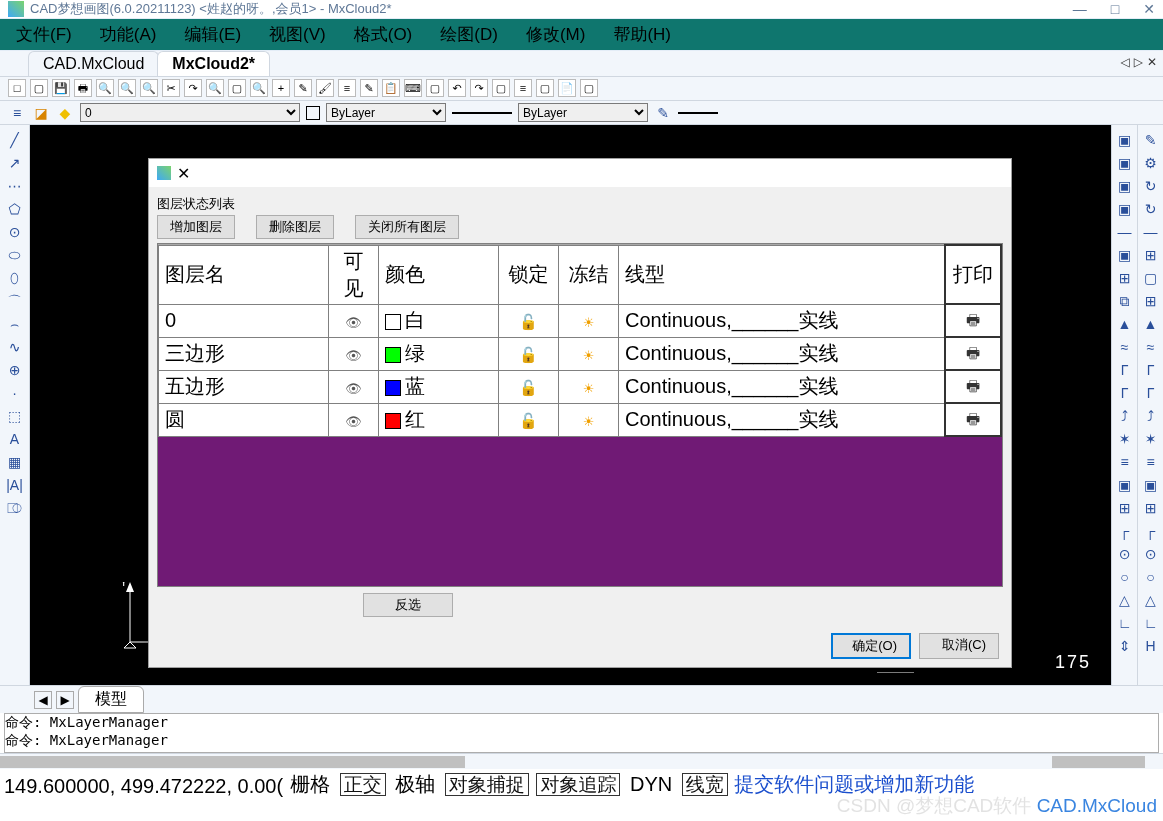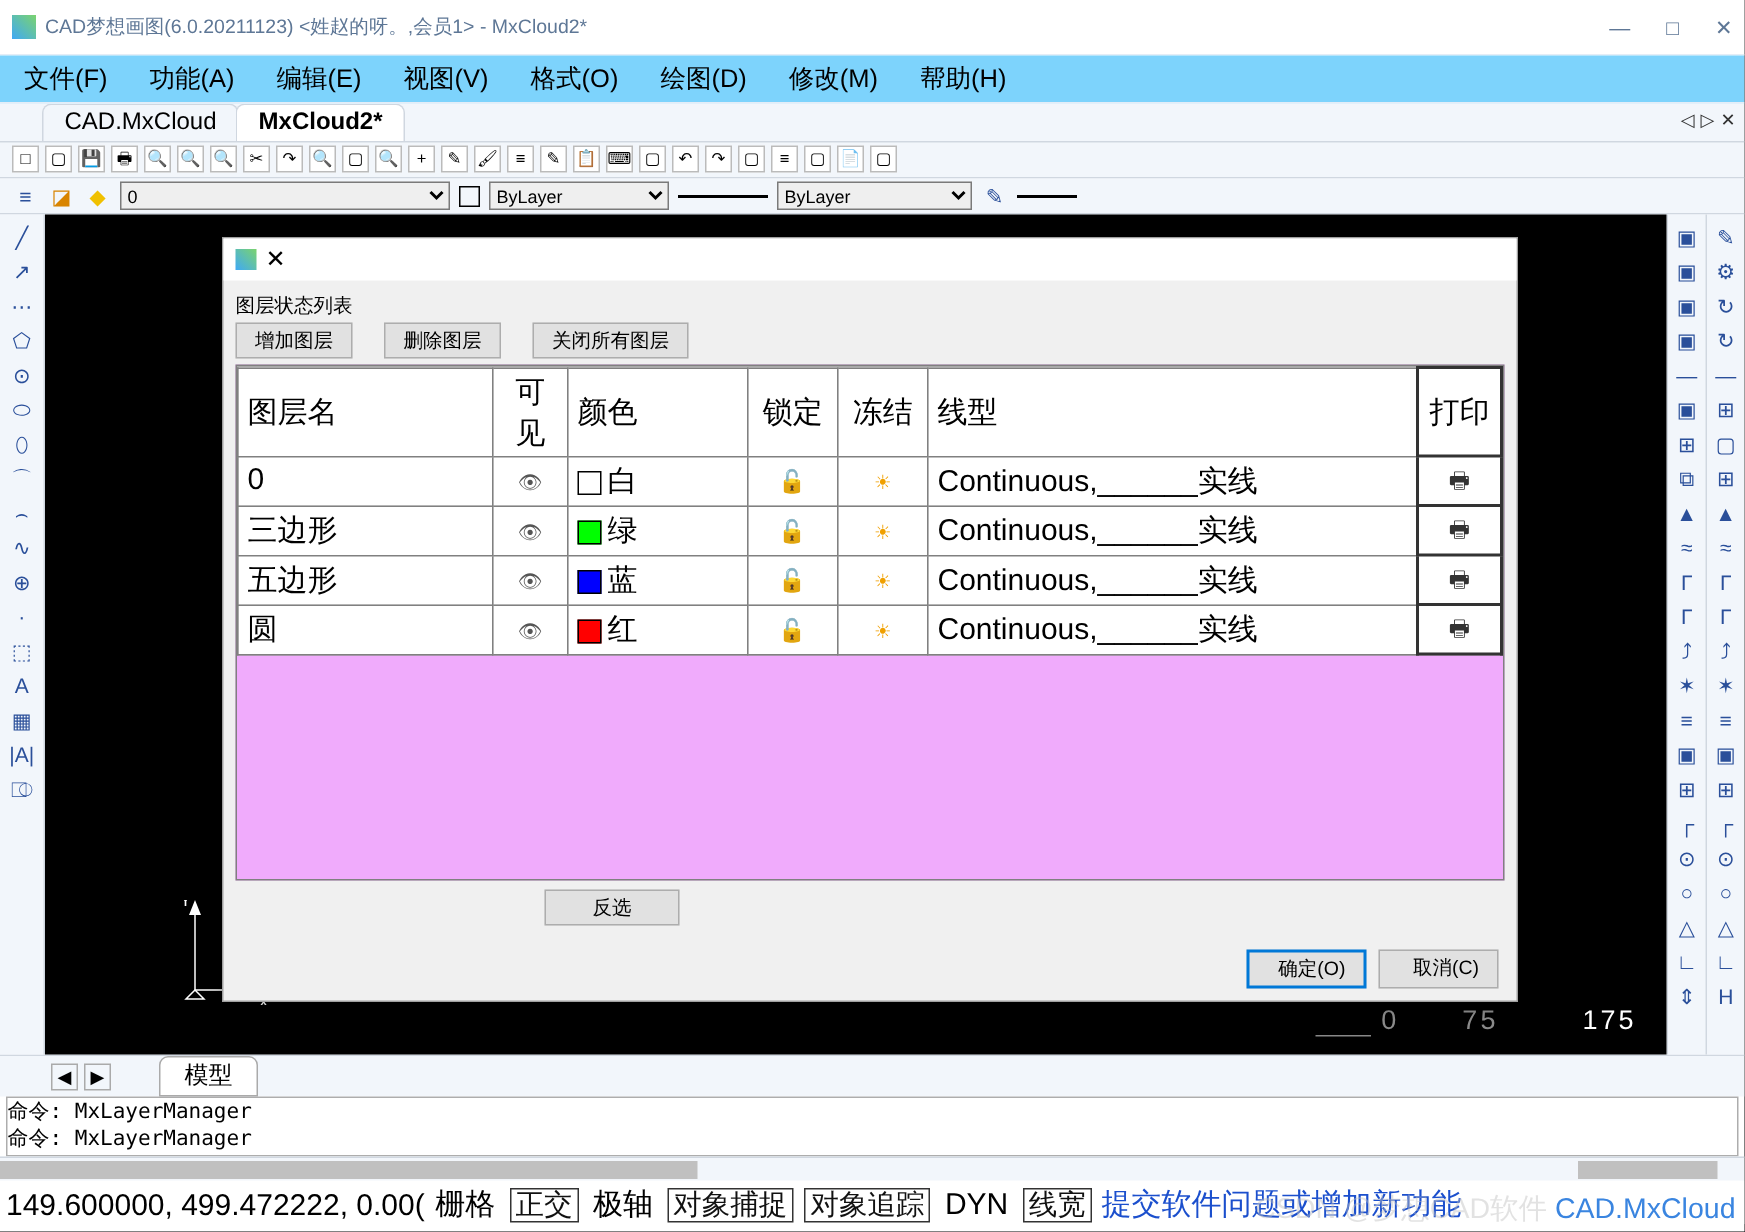--- a/index.html
+++ b/index.html
@@ -1,22 +1,22 @@
 <!DOCTYPE html>
 <html><head>
 <meta charset="utf-8">
 <style>
   * { box-sizing: border-box; }
   body { margin:0; font-family:"Microsoft YaHei",Arial,sans-serif; font-size:12px; background:#fff; color:#000; width:1163px; height:821px; position:relative; overflow:hidden; }
-  .titlebar { height:37px; background:#fff; display:flex; align-items:center; padding:0 8px; color:#5e7796; border-bottom:1px solid #e4edf7; }
+  .titlebar { height:19px; background:#fff; display:flex; align-items:center; padding:0 8px; color:#5e7796; border-bottom:1px solid #e4edf7; }
   .titlebar .ico { width:16px; height:16px; background:linear-gradient(45deg,#3fa9f5,#7bd36e); margin-right:6px; }
   .titlebar .title-text { flex:1; font-size:13px; }
   .win-btns { display:flex; gap:24px; color:#5e7796; font-size:14px; }
   .win-btns span { cursor:default; }
-  .menubar { height:32px; background:#7dd3fc; display:flex; align-items:center; padding-left:16px; gap:28px; font-size:17px; color:#000; border-bottom:1px solid #e4edf7; }
+  .menubar { height:32px; background:#0f766e; display:flex; align-items:center; padding-left:16px; gap:28px; font-size:17px; color:#000; border-bottom:1px solid #e4edf7; }
   .menubar span { cursor:default; }
   .tabbar { height:26px; background:#f2f6fb; display:flex; padding-left:28px; border-bottom:1px solid #d0d7e0; position:relative; }
   .tabbar .tab { padding:3px 14px; font-size:16px; border:1px solid #d0d7e0; border-bottom:none; border-radius:6px 6px 0 0; margin-right:-2px; background:#f2f6fb; }
   .tabbar .tab.active { background:#fff; font-weight:bold; color:#000000; z-index:2; }
   .tabbar .nav { position:absolute; right:6px; top:4px; font-size:12px; display:flex; gap:4px; color:#333; }
   .toolbar1 { height:24px; background:#f2f6fb; padding:2px 8px; display:flex; gap:4px; border-bottom:1px solid #d0d7e0; }
   .toolbar1 .ico { width:18px; height:18px; background:#fff; border:1px solid #bbb; font-size:11px; text-align:center; line-height:16px; }
   .toolbar2 { height:24px; background:#f2f6fb; padding:2px 8px; display:flex; gap:6px; align-items:center; border-bottom:1px solid #d0d7e0; }
   .toolbar2 select { font-size:12px; height:19px; border:1px solid #7a7a7a; }
   .sel1 { width:220px; }
@@ -26,41 +26,41 @@
   .left-tools { width:30px; background:#f2f6fb; display:flex; flex-direction:column; gap:5px; padding-top:6px; align-items:center; border-right:1px solid #d0d7e0; }
   .right-tools { display:flex; }
   .rtcol { width:26px; background:#f2f6fb; display:flex; flex-direction:column; gap:5px; padding-top:6px; align-items:center; border-left:1px solid #d0d7e0; }
   .tool-ico { width:18px; height:18px; font-size:14px; line-height:18px; text-align:center; color:#2a4f9a; cursor:default; }
   .canvas { flex:1; background:#000; position:relative; }
   .canvas .axis { position:absolute; left:90px; bottom:30px; color:#fff; font-size:12px; }
   .ruler-h { position:absolute; right:20px; bottom:12px; color:#8a8a8a; font-size:18px; letter-spacing:2px; }
   .ruler-h .w { color:#fff; }
   .viewtabs { height:28px; background:#f2f6fb; display:flex; align-items:center; padding-left:34px; border-top:1px solid #d0d7e0; gap:4px; }
   .viewtabs .arrow { width:18px; height:18px; border:1px solid #aaa; text-align:center; line-height:16px; cursor:default; }
-  .viewtabs .tab { padding:2px 16px; font-size:16px; border:1px solid #aaa; border-radius:6px 6px 0 0; background:#fff;margin-left:28px; }
+  .viewtabs .tab { padding:2px 16px; font-size:16px; border:1px solid #aaa; border-radius:6px 6px 0 0; background:#fff; }
   .cmd { height:40px; background:#fff; border:1px solid #adadad; margin:0 4px; overflow:auto; font-family:"SimSun",monospace; font-size:14px; }
   .cmd-line { white-space:nowrap; }
   .botscroll { height:16px; background:#f2f6fb; border-top:1px solid #d0d7e0; position:relative; }
   .botscroll .knob { position:absolute; top:2px; height:12px; background:#c0c0c0; }
   .statusbar { height:29px; background:#fff; display:flex; align-items:flex-end; font-size:20px; overflow:hidden; white-space:nowrap; }
   .statusbar .coord { padding:0 4px; }
   .statusbar .toggle { border:1px solid #333; padding:0 3px; font-size:19px; margin:0 1px; color:#111; }
   .statusbar .link { color:#1b4fcd; }
   .watermark { position:absolute; right:6px; bottom:2px; color:#c0c0c0; font-size:19px; }
 
   
   .modal { position:absolute; left:148px; top:158px; width:864px; height:510px; background:#f0f0f0; border:1px solid #a0a0a0; box-shadow:2px 2px 10px rgba(0,0,0,.3); z-index:10; display:flex; flex-direction:column; }
   .modal-title { height:28px; background:#fff; display:flex; align-items:center; padding:0 8px; font-size:13px; }
   .modal-title .ico { width:14px; height:14px; background:linear-gradient(45deg,#3fa9f5,#7bd36e); margin-right:6px; }
   .modal-title .close { font-size:16px; cursor:default; }
   .modal-body { flex:1; padding:8px; display:flex; flex-direction:column; }
   .listlabel { font-size:13px; margin-bottom:2px; }
   .btnrow { display:flex; gap:21px; margin-bottom:4px; }
   .btn { background:#e1e1e1; border:1px solid #adadad; padding:2px 12px; font-size:13px; cursor:default; }
-  .grid { flex:1; background:#f0abfc; border:1px solid #808080; overflow:hidden; }
+  .grid { flex:1; background:#701a75; border:1px solid #808080; overflow:hidden; }
   table { border-collapse:collapse; width:100%; background:#a9a9a9; }
   th, td { background:#fff; border:1px solid #808080; font-size:20px; padding:2px 6px; text-align:left; height:33px; }
   th { font-weight:normal; }
   .col-visible{width:50px;text-align:center;}
   .col-lock{width:60px;text-align:center;}
   .col-freeze{width:60px;text-align:center;}
   .col-print{width:56px;text-align:center;border:2px solid #333;}
   .swatch { display:inline-block; width:16px; height:16px; border:1px solid #000; vertical-align:middle; margin-right:4px; }
   .eye-ico::before{content:"👁"; font-size:13px; color:#555;}
   .lock-ico::before{content:"🔓"; font-size:15px; color:#d2a000;}

